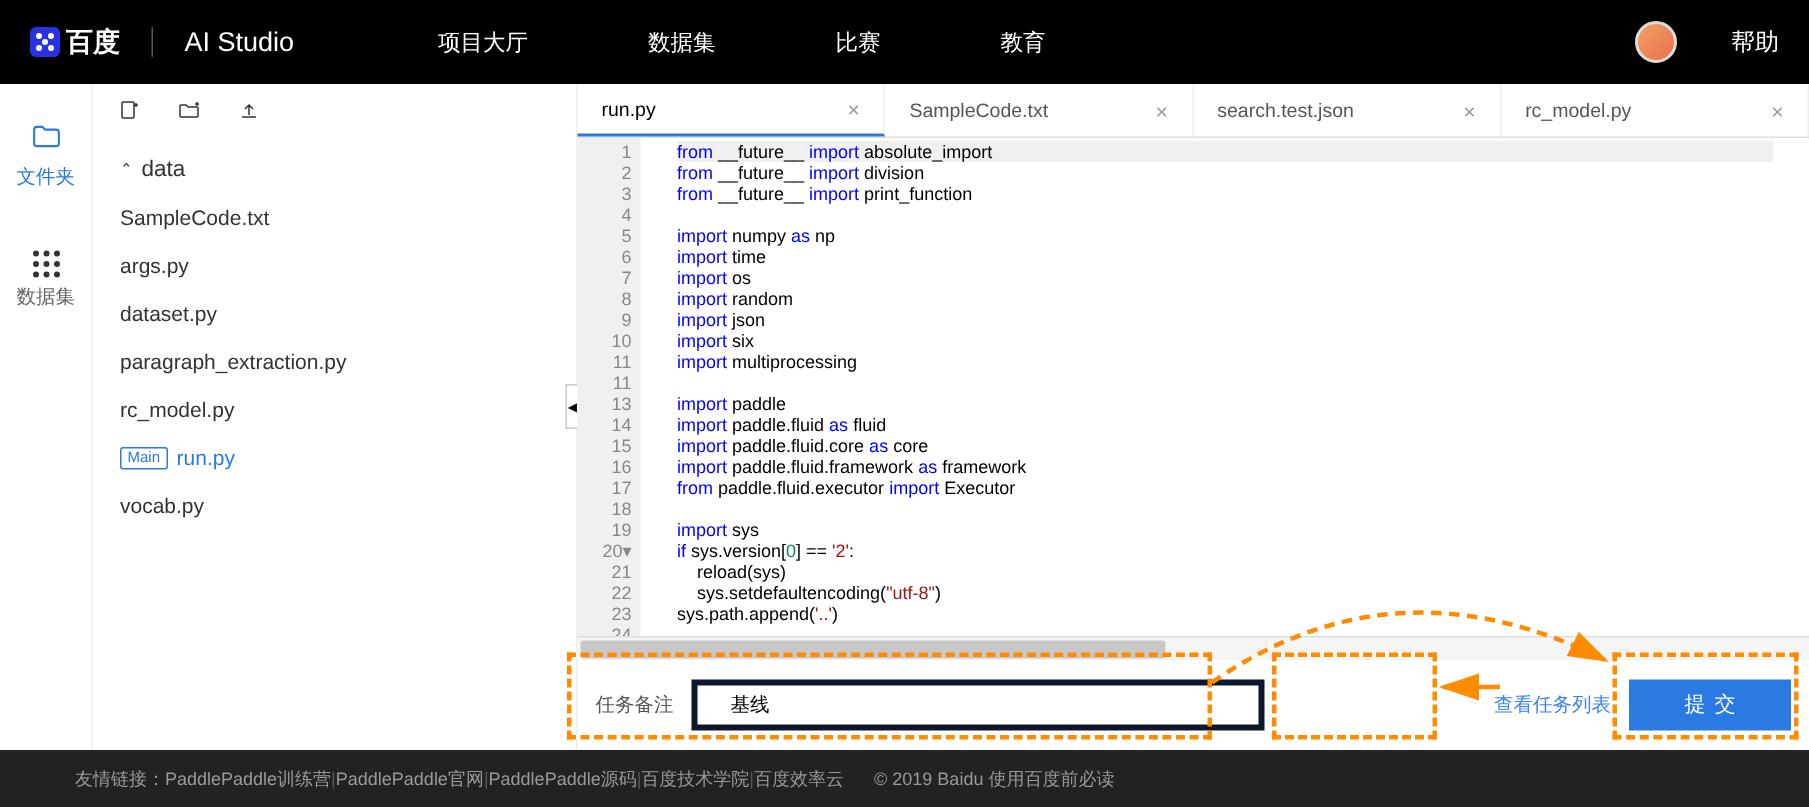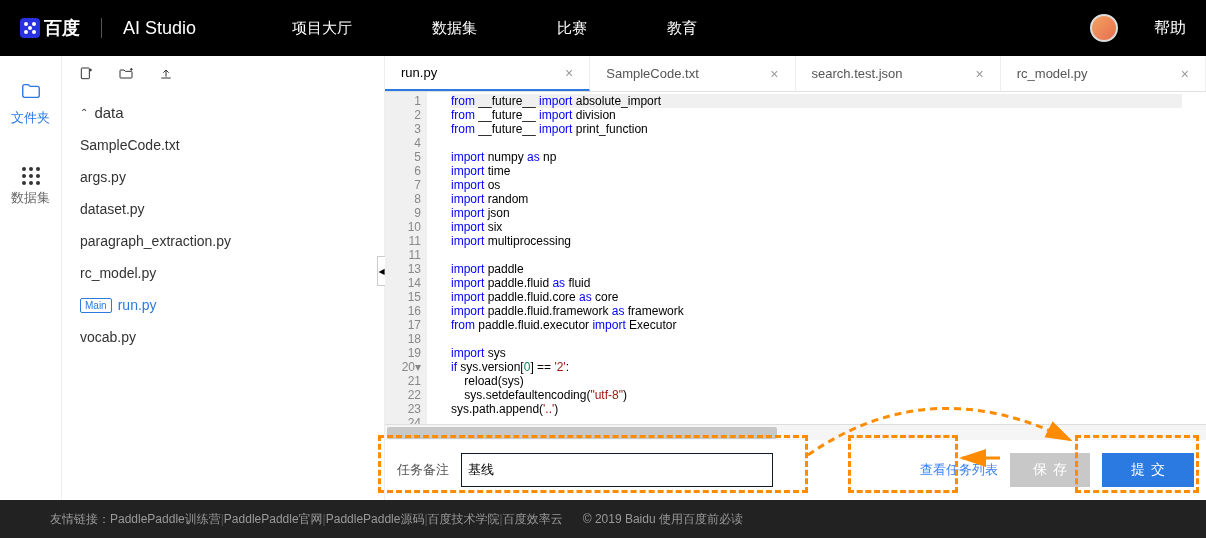--- a/index.html
+++ b/index.html
@@ -42,25 +42,25 @@
 .code-line{height:14px}
 .code-line.hl{background:#f0f0f0}
 .kw{color:#00f}
 .str{color:#a31515}
 .num{color:#098658}
 .collapse-handle{position:absolute;left:-8px;top:200px;width:8px;height:30px;background:#fff;border:1px solid #ccc;border-right:none;display:flex;align-items:center;justify-content:center;font-size:8px;cursor:pointer}
 .hscroll{height:16px;border-top:1px solid #ddd;background:#f5f5f5;position:relative}
 .hscroll-thumb{position:absolute;left:2px;top:2px;width:390px;height:12px;background:#c8c8c8;border-radius:2px}
 .bottom-bar{height:60px;padding:10px 12px;display:flex;align-items:center;gap:12px;font-size:13px;position:relative}
 .task-label{color:#555}
-.task-input{width:312px;height:34px;border:1px solid #0f172a;padding:0 6px;font-size:13px}
+.task-input{width:382px;height:34px;border:4px solid #0f172a;padding:0 22px;font-size:13px}
 .spacer{flex:1}
 .link-btn{color:#3b82f6;cursor:pointer}
 .save-btn{width:80px;height:34px;background:#c8c8c8;color:#fff;border:none;font-size:14px;letter-spacing:6px;cursor:pointer;text-align:center;padding-left:6px}
-.submit-btn{width:92px;height:34px;background:#2a7ae2;color:#fff;border:none;font-size:14px;letter-spacing:6px;cursor:pointer;text-align:center;padding-left:6px}
+.submit-btn{width:108px;height:34px;background:#2a7ae2;color:#fff;border:none;font-size:14px;letter-spacing:6px;cursor:pointer;text-align:center;padding-left:6px}
 .highlight-box{position:absolute;border:3px dashed #ff8c00;pointer-events:none}
 .hb1{left:378px;top:435px;width:430px;height:58px}
 .hb2{left:848px;top:435px;width:110px;height:58px}
 .hb3{left:1075px;top:435px;width:124px;height:58px}
 .arrow-svg{position:absolute;left:0;top:0;width:1206px;height:500px;pointer-events:none}
 .footer{height:38px;background:#222;color:#999;font-size:12px;display:flex;align-items:center;padding:0 50px;}
 .footer a{color:#999;text-decoration:none}
 .footer .sep{color:#555}
 </style>
 </head>
@@ -205,21 +205,20 @@
       <div class="code" id="code"><div class="code-line hl"><span class="kw">from</span> __future__ <span class="kw">import</span> absolute_import</div><div class="code-line"><span class="kw">from</span> __future__ <span class="kw">import</span> division</div><div class="code-line"><span class="kw">from</span> __future__ <span class="kw">import</span> print_function</div><div class="code-line">&nbsp;</div><div class="code-line"><span class="kw">import</span> numpy <span class="kw">as</span> np</div><div class="code-line"><span class="kw">import</span> time</div><div class="code-line"><span class="kw">import</span> os</div><div class="code-line"><span class="kw">import</span> random</div><div class="code-line"><span class="kw">import</span> json</div><div class="code-line"><span class="kw">import</span> six</div><div class="code-line"><span class="kw">import</span> multiprocessing</div><div class="code-line">&nbsp;</div><div class="code-line"><span class="kw">import</span> paddle</div><div class="code-line"><span class="kw">import</span> paddle.fluid <span class="kw">as</span> fluid</div><div class="code-line"><span class="kw">import</span> paddle.fluid.core <span class="kw">as</span> core</div><div class="code-line"><span class="kw">import</span> paddle.fluid.framework <span class="kw">as</span> framework</div><div class="code-line"><span class="kw">from</span> paddle.fluid.executor <span class="kw">import</span> Executor</div><div class="code-line">&nbsp;</div><div class="code-line"><span class="kw">import</span> sys</div><div class="code-line"><span class="kw">if</span> sys.version[<span class="num">0</span>] == <span class="str">'2'</span>:</div><div class="code-line">    reload(sys)</div><div class="code-line">    sys.setdefaultencoding(<span class="str">"utf-8"</span>)</div><div class="code-line">sys.path.append(<span class="str">'..'</span>)</div><div class="code-line">&nbsp;</div></div>
     </div>
     <div class="hscroll">
         <div class="hscroll-thumb"></div>
       </div>
     <div class="bottom-bar">
       <span class="task-label">任务备注</span>
       <input class="task-input" value="基线" style="">
       <div class="spacer"></div>
       <span class="link-btn">查看任务列表</span>
-      <button class="save-btn">保存</button>
       <button class="submit-btn">提交</button>
     </div>
   </div>
 </div>
 
 <div class="highlight-box hb1"></div>
 <div class="highlight-box hb2"></div>
 <div class="highlight-box hb3"></div>
 <svg class="arrow-svg">
   <defs>

